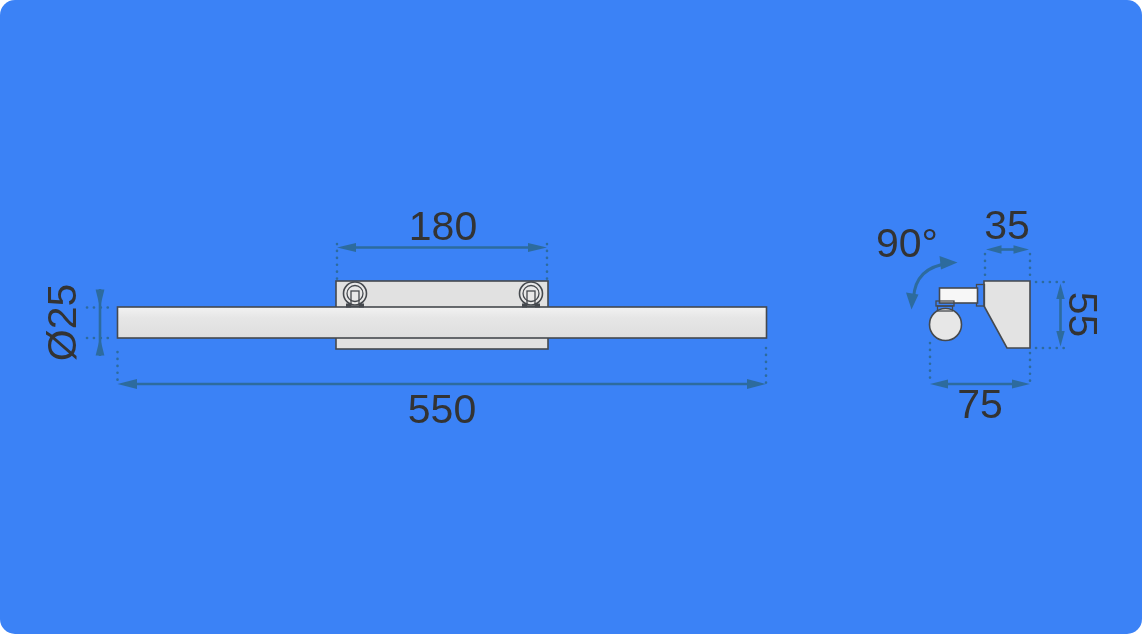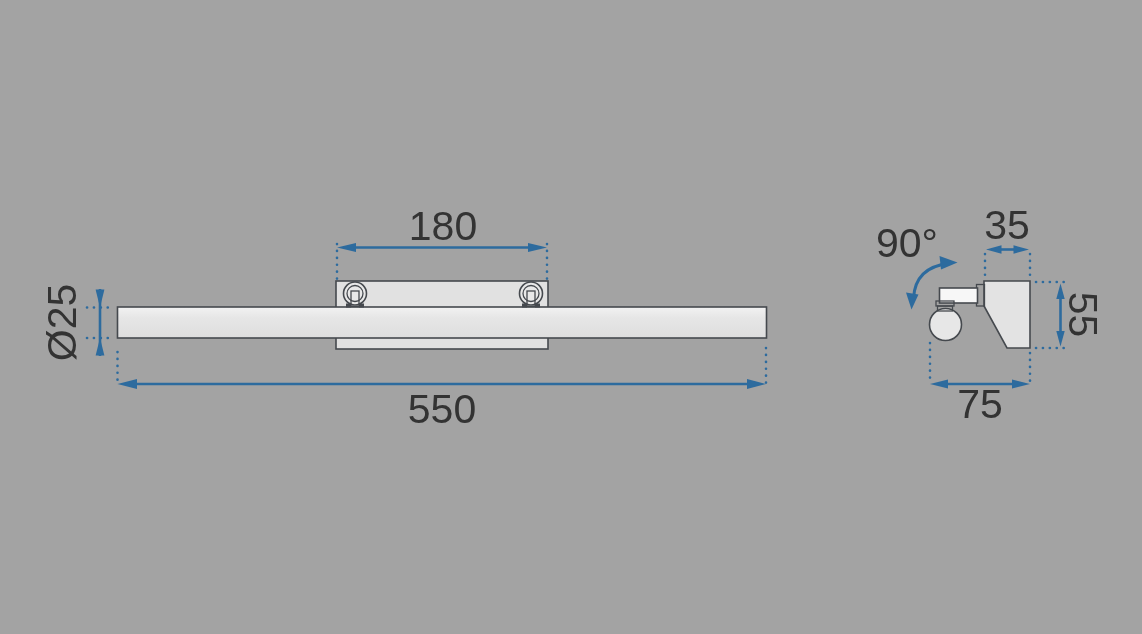--- a/index.html
+++ b/index.html
@@ -2,21 +2,21 @@
 <html style="--dimension_blue: #2d6b9e; --outline_gray: #45494e; --text_dark: #333333; --fill_light: #e4e4e4;"><head>
 <meta charset="utf-8">
 <style>
   :root{
     --dimension_blue:#2d6b9e;
     --outline_gray:#45494e;
     --text_dark:#333333;
     --fill_light:#e4e4e4;
   }
   html,body{margin:0;padding:0;background:#ffffff;}
-  .stage{width:1142px;height:634px;background:#a3a3a3;overflow:hidden;}
+  .stage{width:1142px;height:634px;background:#3b82f6;overflow:hidden;border-radius:15px;}
   svg{display:block;}
   .part{stroke:var(--outline_gray);stroke-width:1.6;}
   .part-thin{stroke:var(--outline_gray);stroke-width:1.3;fill:none;}
   .dim-line{stroke:var(--dimension_blue);stroke-width:2.6;fill:none;}
   .dim-ext{stroke:var(--dimension_blue);stroke-width:2.6;fill:none;
            stroke-dasharray:0.1 6.8;stroke-linecap:round;}
   .dim-arrow{fill:var(--dimension_blue);stroke:none;}
   .dim-text{fill:var(--text_dark);font:41px "Liberation Sans", sans-serif;}
 </style>
 </head>

